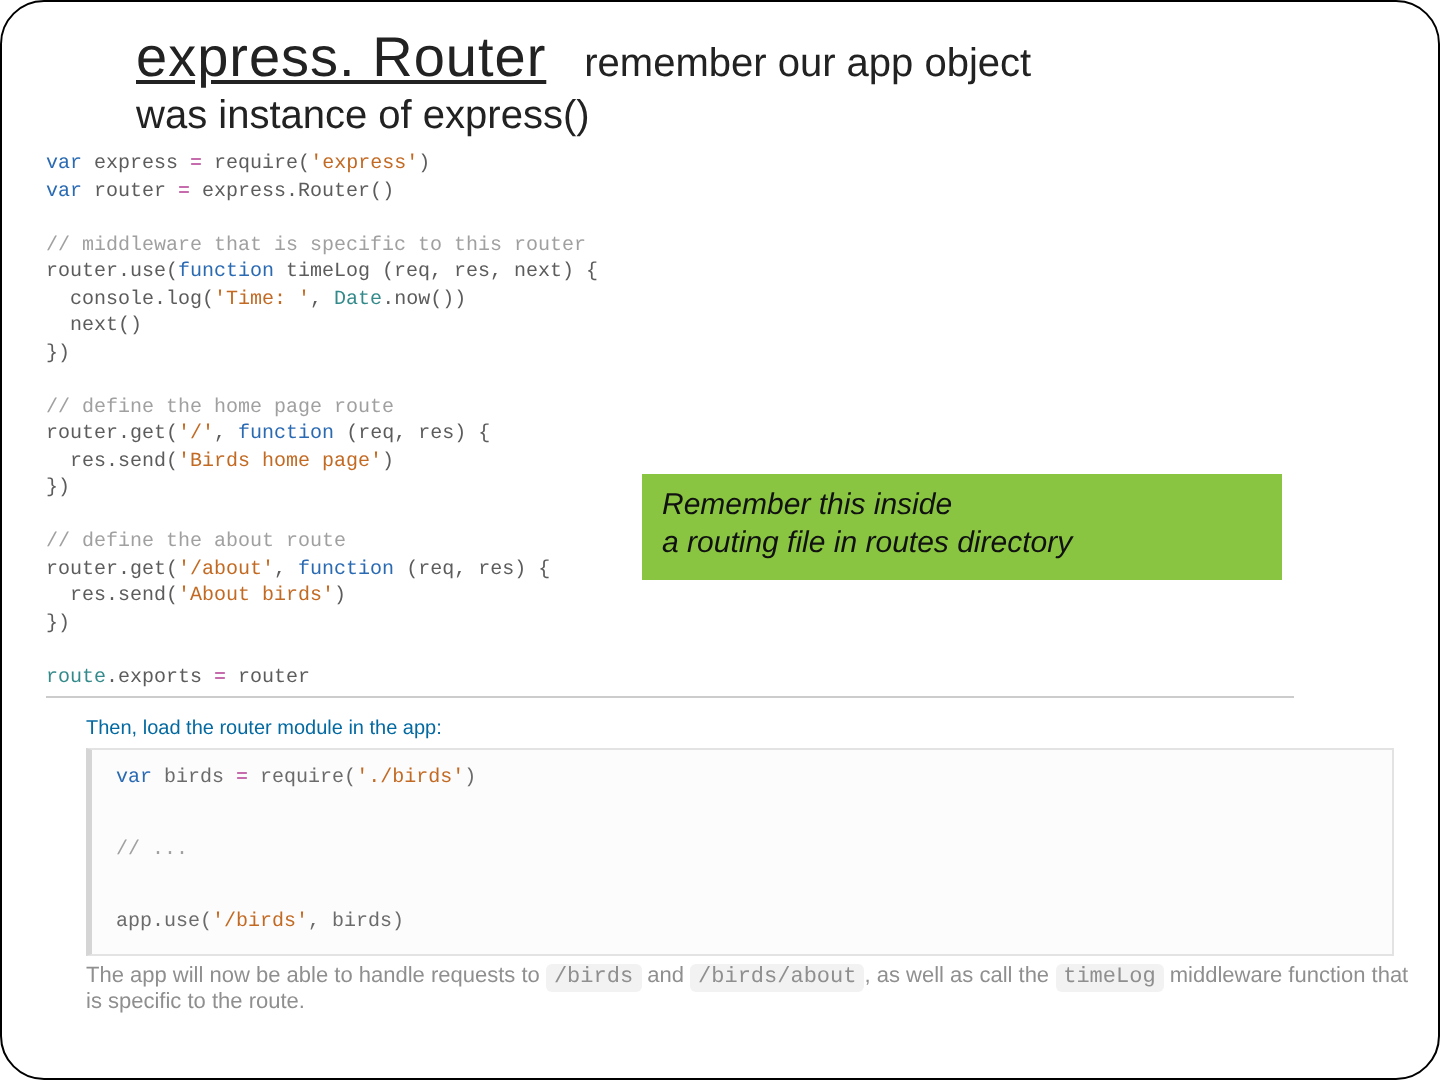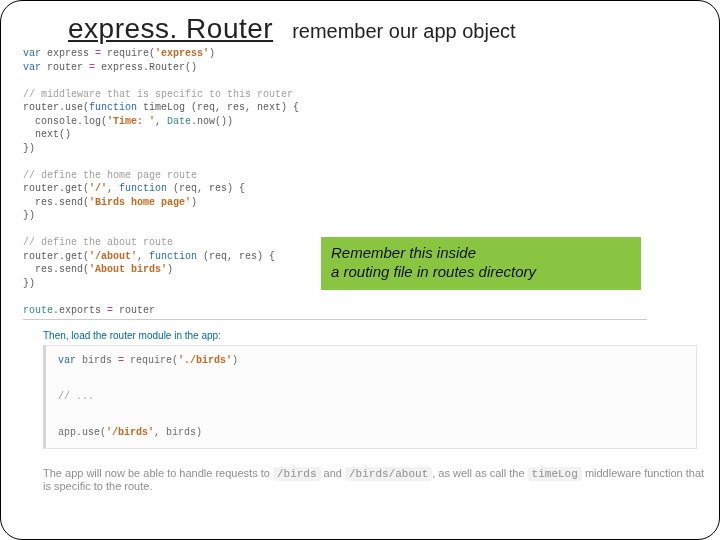--- a/index.html
+++ b/index.html
@@ -52,21 +52,21 @@
     font-family: Consolas, "Courier New", monospace;
     font-size: 10px;
     line-height: 1.35;
     color: #5c5c5c;
     white-space: pre;
     margin: 2px 0 0 10px;
   }
   .kw-blue   { color: #2a6ab2; }
   .kw-pink   { color: #b54095; }
   .kw-teal   { color: #348a8a; }
-  .kw-orange { color: #c26a23; font-weight: bold; }
+  .kw-orange { color: #c26a23; }
   .faded     { color: #a0a0a0; }
   .sep-line {
     border: none;
     border-top: 1px solid #ccc;
     margin: 2px 60px 2px 10px;
   }
 
   .callout {
     position: absolute;
     left: 320px;
@@ -97,38 +97,39 @@
   .bottom-code {
     font-family: Consolas, "Courier New", monospace;
     font-size: 10px;
     line-height: 1.8;
     color: #6b6b6b;
     white-space: pre;
   }
   .footnote {
     font-size: 11px;
     color: #8f8f8f;
-    margin: 18px 0 0 30px;
+    margin: 4px 0 0 30px;
   }
   .footnote code {
     font-family: Consolas, "Courier New", monospace;
     background: #f2f2f2;
     padding: 1px 4px;
     border-radius: 3px;
   }
 </style>
 </head>
 <body>
 
 <div class="slide">
 
   <div class="title-row">
     <span class="title-main">express. Router</span>
     <span class="title-right">remember our app object</span>
   </div>
+  <div class="subtitle">was instance of express()</div>
 
   <div class="code-block"><span class="kw-blue">var</span><span> express </span><span class="kw-pink">=</span><span> require(</span><span class="kw-orange">'express'</span><span>)</span>
 <span class="kw-blue">var</span><span> router </span><span class="kw-pink">=</span><span> express.Router()</span>
 
 <span class="faded">// middleware that is specific to this router</span>
 <span>router.use(</span><span class="kw-blue">function</span><span> timeLog (req, res, next) {</span>
 <span>  console.log(</span><span class="kw-orange">'Time: '</span><span>, </span><span class="kw-teal">Date</span><span>.now())</span>
 <span>  next()</span>
 <span>})</span>
 

